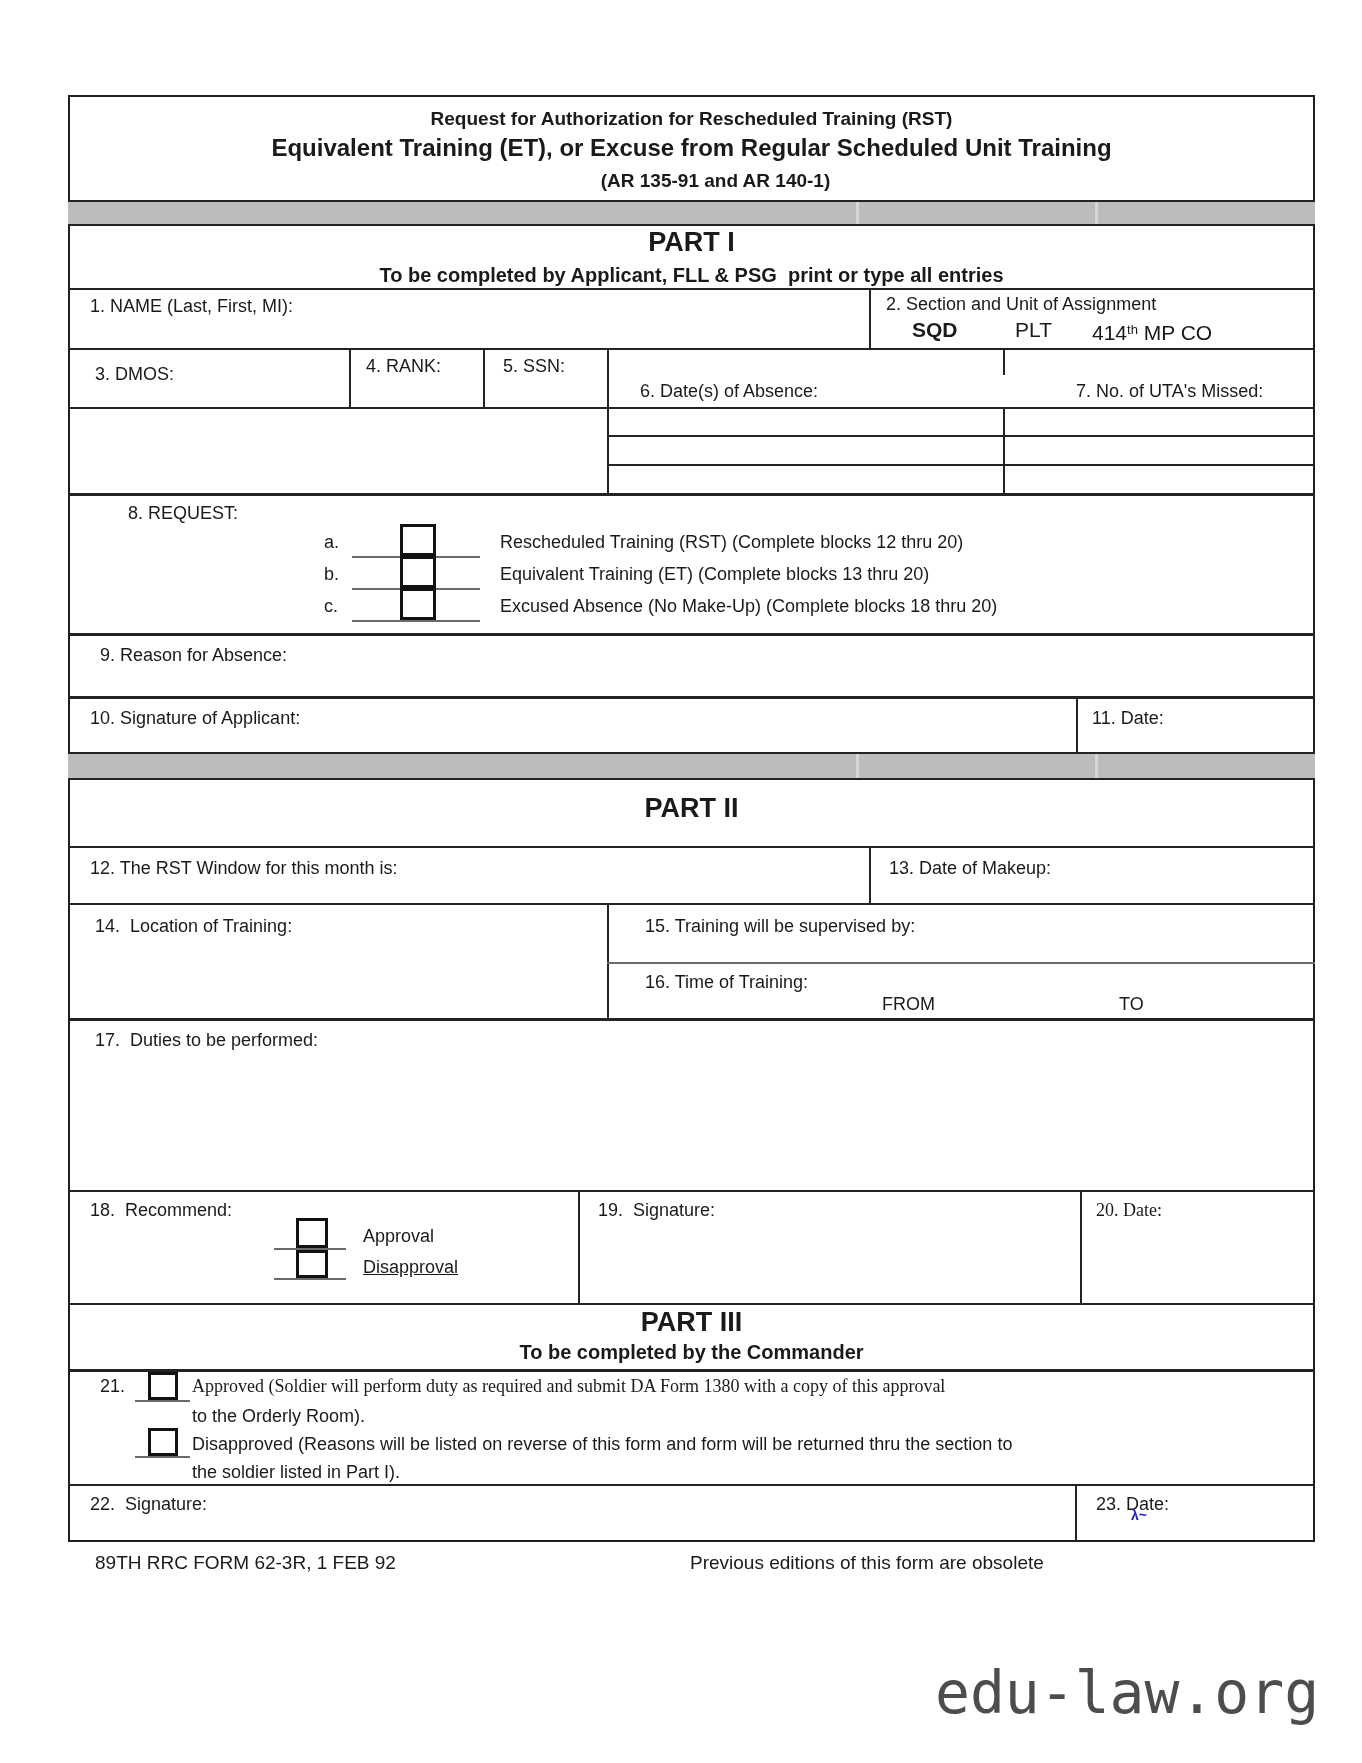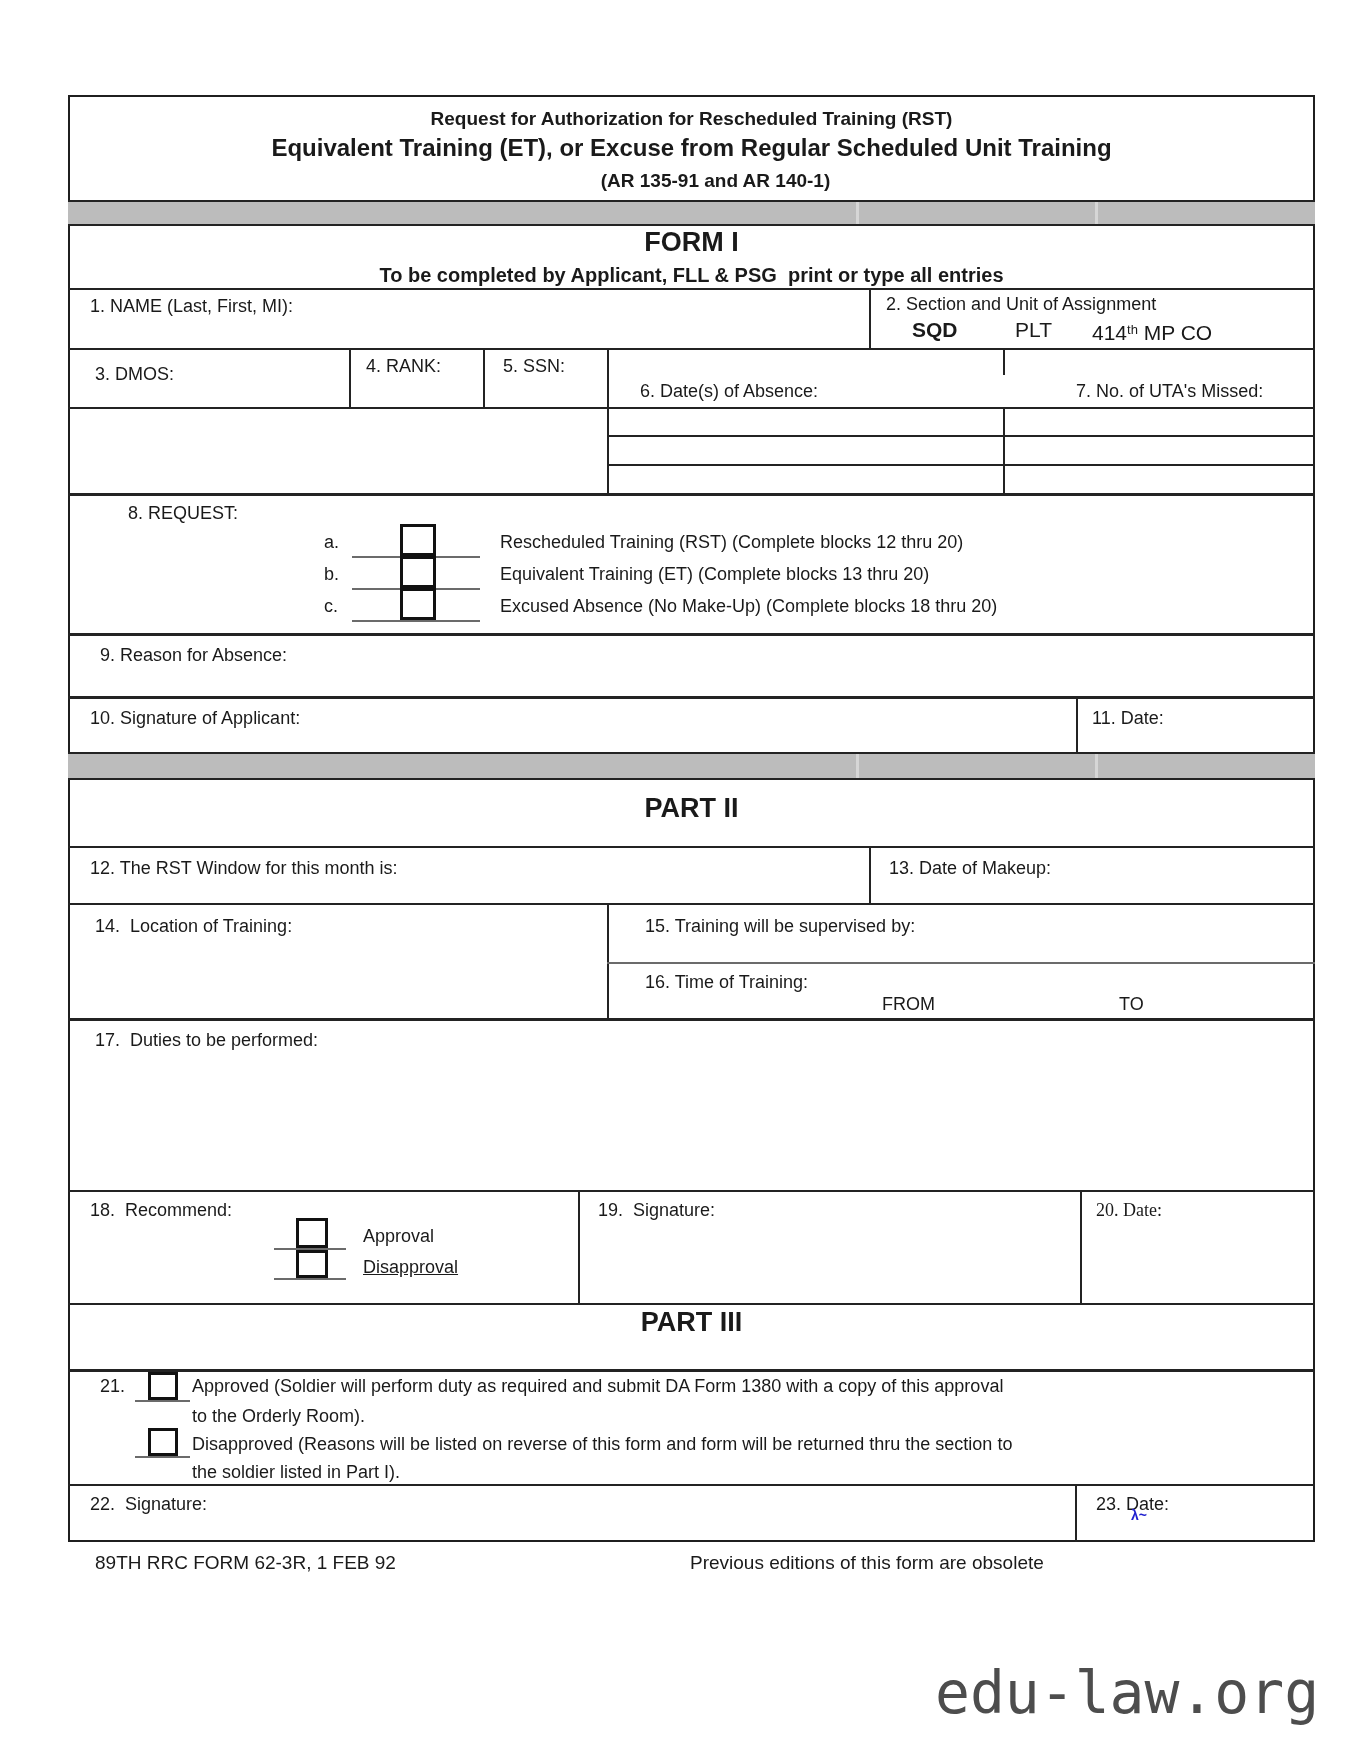--- a/index.html
+++ b/index.html
@@ -32,21 +32,21 @@
 
   <div class="t ctr b" style="top:108px;font-size:19px;">Request for Authorization for Rescheduled Training (RST)</div>
   <div class="t ctr b" style="top:137px;font-size:24px;">Equivalent Training (ET), or Excuse from Regular Scheduled Unit Training</div>
   <div class="t ctr b" style="top:170px;font-size:19px;padding-left:24px;">(AR 135-91 and AR 140-1)</div>
 
   <div class="bar" style="top:200px;">
     <div class="notch" style="left:788px;"></div>
     <div class="notch" style="left:1027px;"></div>
   </div>
 
-  <div class="t ctr b" style="top:232px;font-size:27px;">FORM I</div>
+  <div class="t ctr b" style="top:232px;font-size:27px;">PART I</div>
   <div class="t ctr b" style="top:265px;font-size:20px;">To be completed by Applicant, FLL &amp; PSG  print or type all entries</div>
   <div class="ln" style="left:68px;top:288px;width:1247px;height:2px;"></div>
 
   <div class="t" style="left:90px;top:296px;">1. NAME (Last, First, MI):</div>
   <div class="fill" style="left:90px;top:316px;width:760px;height:30px;"></div>
   <div class="vln" style="left:869px;top:290px;height:58px;"></div>
   <div class="t" style="left:886px;top:294px;">2. Section and Unit of Assignment</div>
   <div class="t b" style="left:912px;top:319px;font-size:21px;">SQD</div>
   <div class="t" style="left:1015px;top:319px;font-size:21px;">PLT</div>
   <div class="t" style="left:1092px;top:319px;font-size:21px;"><span>414</span><span class="sup">th</span><span> MP CO</span></div>
@@ -146,26 +146,27 @@
   <div class="t" style="left:363px;top:1257px;text-decoration:underline;">Disapproval</div>
   <div class="vln" style="left:578px;top:1190px;height:113px;"></div>
   <div class="t" style="left:598px;top:1200px;">19.  Signature:</div>
   <div class="fill" style="left:598px;top:1226px;width:460px;height:70px;"></div>
   <div class="vln" style="left:1080px;top:1190px;height:113px;"></div>
   <div class="t" style="left:1096px;top:1200px;font-family:Liberation Serif, serif;">20. Date:</div>
   <div class="fill" style="left:1096px;top:1226px;width:200px;height:22px;"></div>
   <div class="ln" style="left:68px;top:1303px;width:1247px;height:2px;"></div>
 
   <div class="t ctr b" style="top:1312px;font-size:27px;">PART III</div>
+  <div class="t ctr b" style="top:1342px;font-size:20px;">To be completed by the Commander</div>
   <div class="ln" style="left:68px;top:1369px;width:1247px;height:3px;"></div>
 
   <div class="t" style="left:100px;top:1376px;">21.</div>
   <div class="ln grayln" style="left:135px;top:1400px;width:55px;height:2px;"></div>
   <div class="box" style="left:148px;top:1372px;width:24px;height:22px;"></div>
-  <div class="t" style="left:192px;top:1376px;">Approved (Soldier will perform duty as required and submit DA Form 1380 with a copy of this approval</div>
+  <div class="t" style="left:192px;top:1376px;font-family:Liberation Serif, serif;">Approved (Soldier will perform duty as required and submit DA Form 1380 with a copy of this approval</div>
   <div class="t" style="left:192px;top:1406px;">to the Orderly Room).</div>
   <div class="ln grayln" style="left:135px;top:1456px;width:55px;height:2px;"></div>
   <div class="box" style="left:148px;top:1428px;width:24px;height:22px;"></div>
   <div class="t" style="left:192px;top:1434px;">Disapproved (Reasons will be listed on reverse of this form and form will be returned thru the section to</div>
   <div class="t" style="left:192px;top:1462px;">the soldier listed in Part I).</div>
   <div class="ln" style="left:68px;top:1484px;width:1247px;height:2px;"></div>
 
   <div class="t" style="left:90px;top:1494px;">22.  Signature:</div>
   <div class="fill" style="left:300px;top:1494px;width:740px;height:40px;"></div>
   <div class="vln" style="left:1075px;top:1484px;height:58px;"></div>

